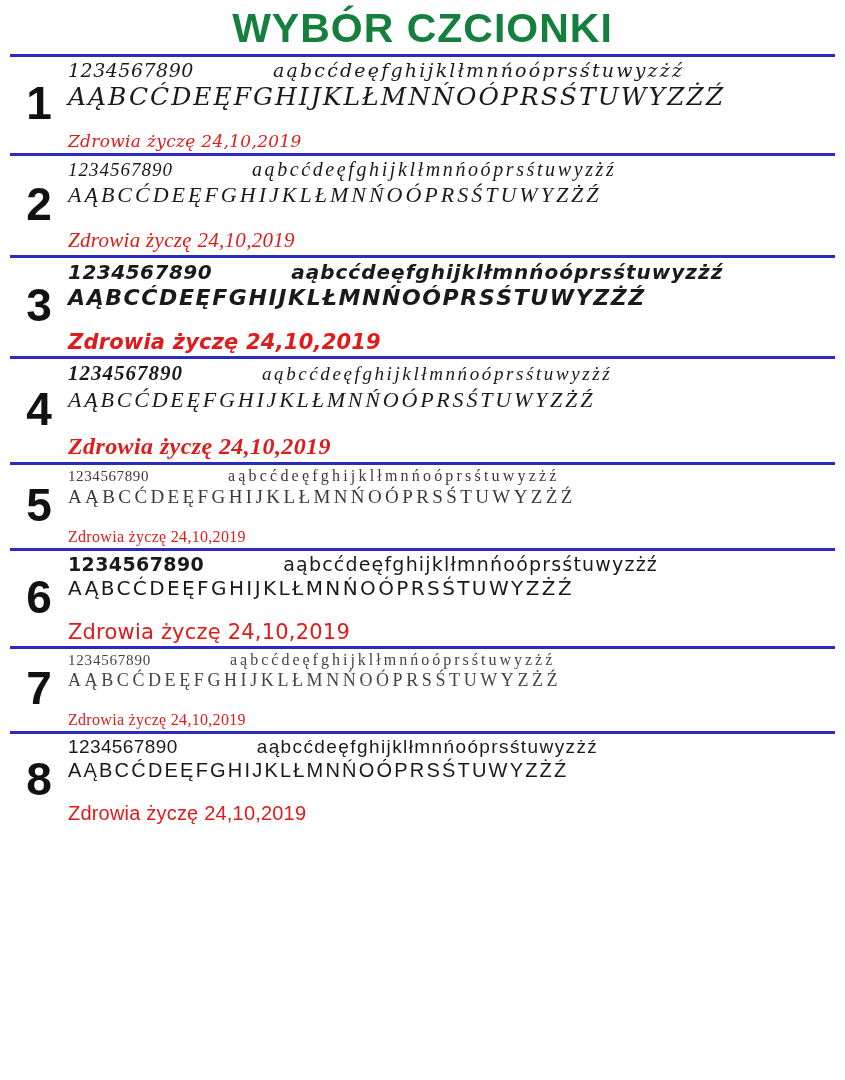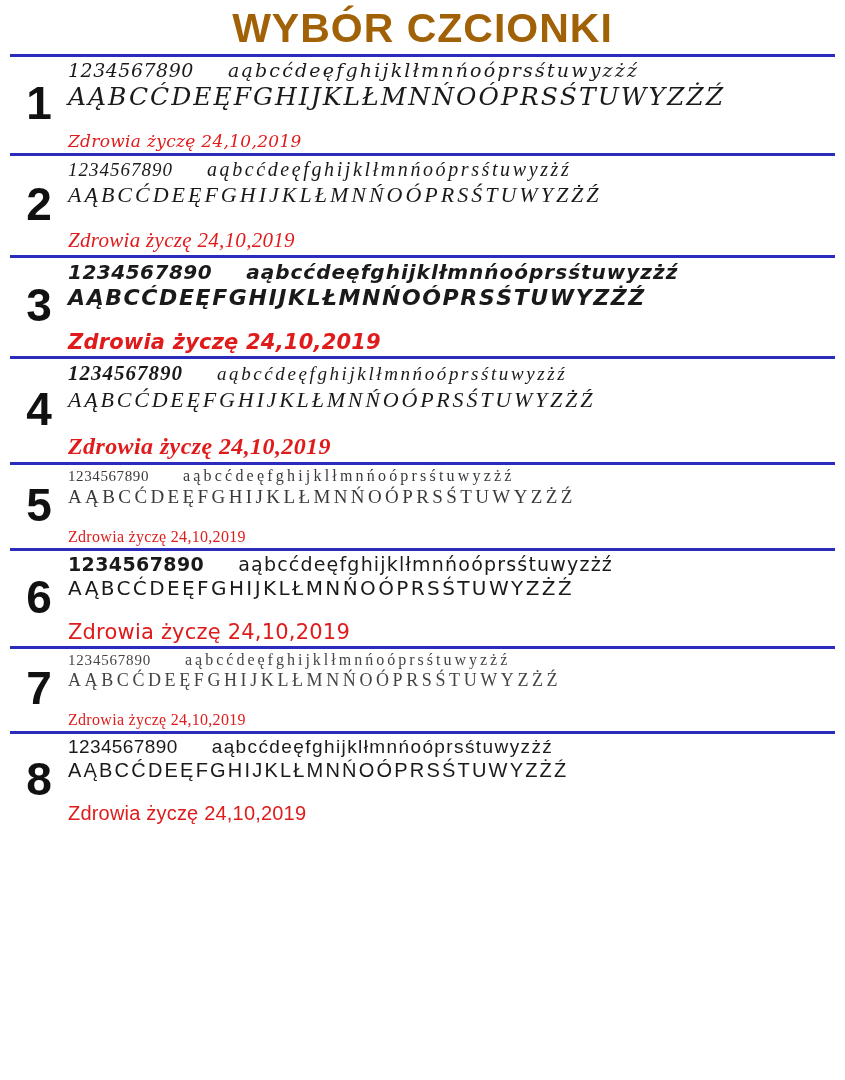--- a/index.html
+++ b/index.html
@@ -18,21 +18,21 @@
     height: 1080px;
     position: relative;
     box-sizing: border-box;
   }
   .title {
     text-align: center;
     font-family: "Liberation Sans", sans-serif;
     font-weight: bold;
     font-size: 41px;
     letter-spacing: 1px;
-    color: #a16207;
+    color: #15803d;
     padding-top: 7px;
     padding-bottom: 4px;
     line-height: 1.05;
   }
   .divider {
     height: 3px;
     background: #2b2bbe;
     margin: 0 10px;
   }
   .rows {
@@ -61,20 +61,21 @@
     display: flex;
     flex-direction: column;
     justify-content: center;
   }
   .line {
     white-space: nowrap;
   }
   .line1 {
     display: flex;
     align-items: baseline;
+    gap: 45px;
   }
   .digits {
     flex: 0 0 auto;
   }
   .lower {
     margin-left: 34px;
   }
   .red {
     color: #e01b1b;
   }

